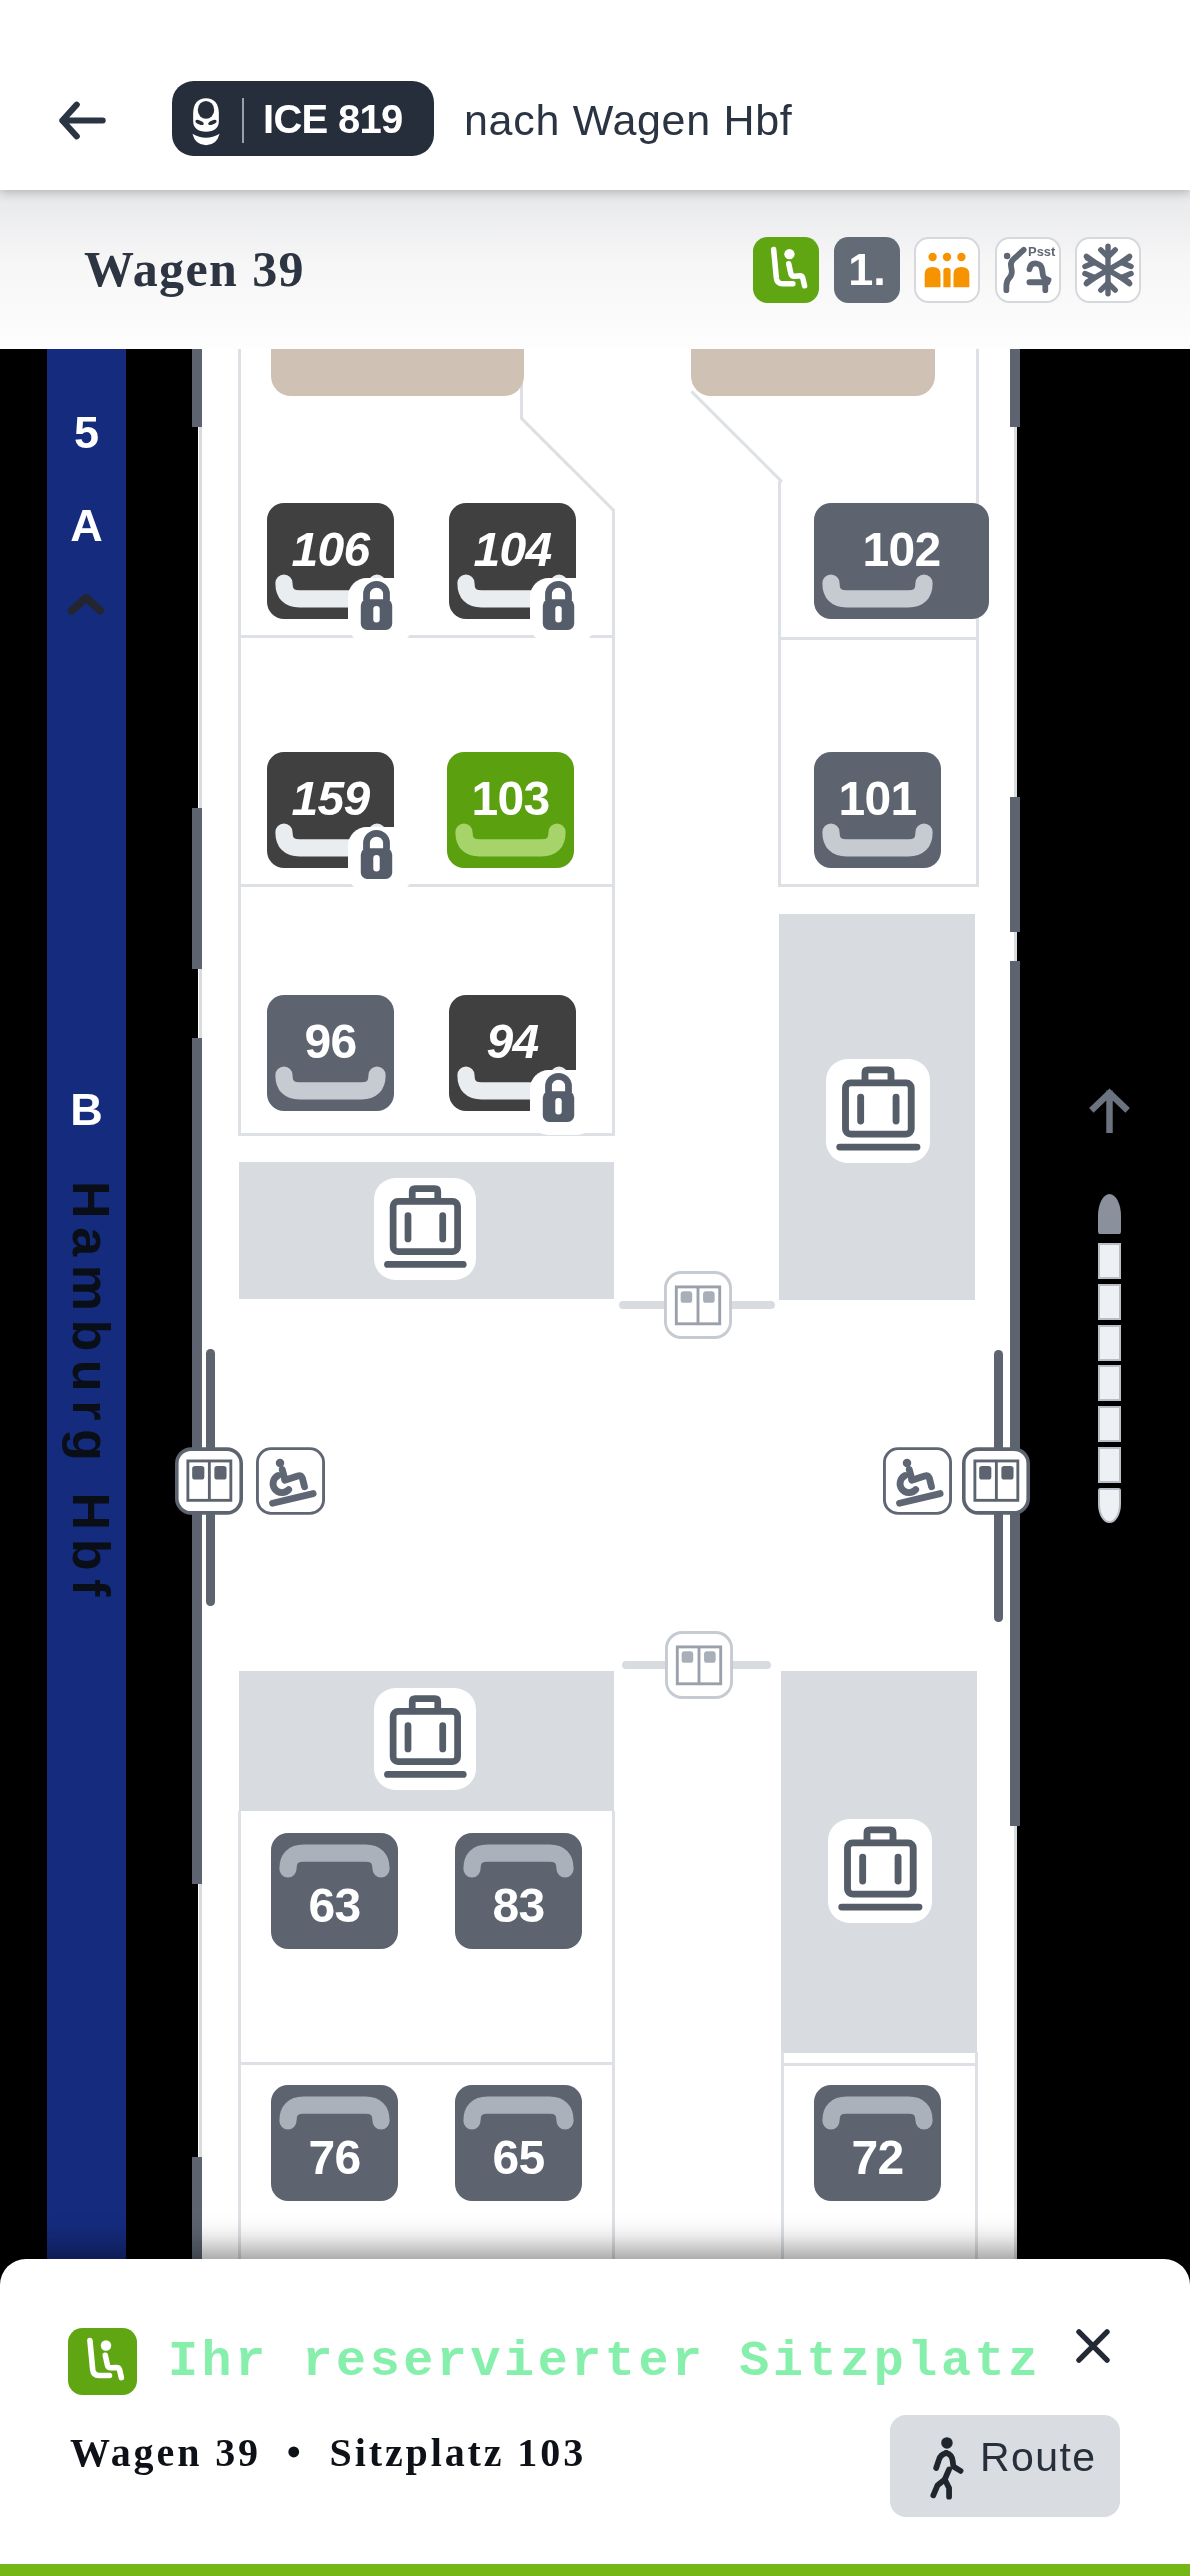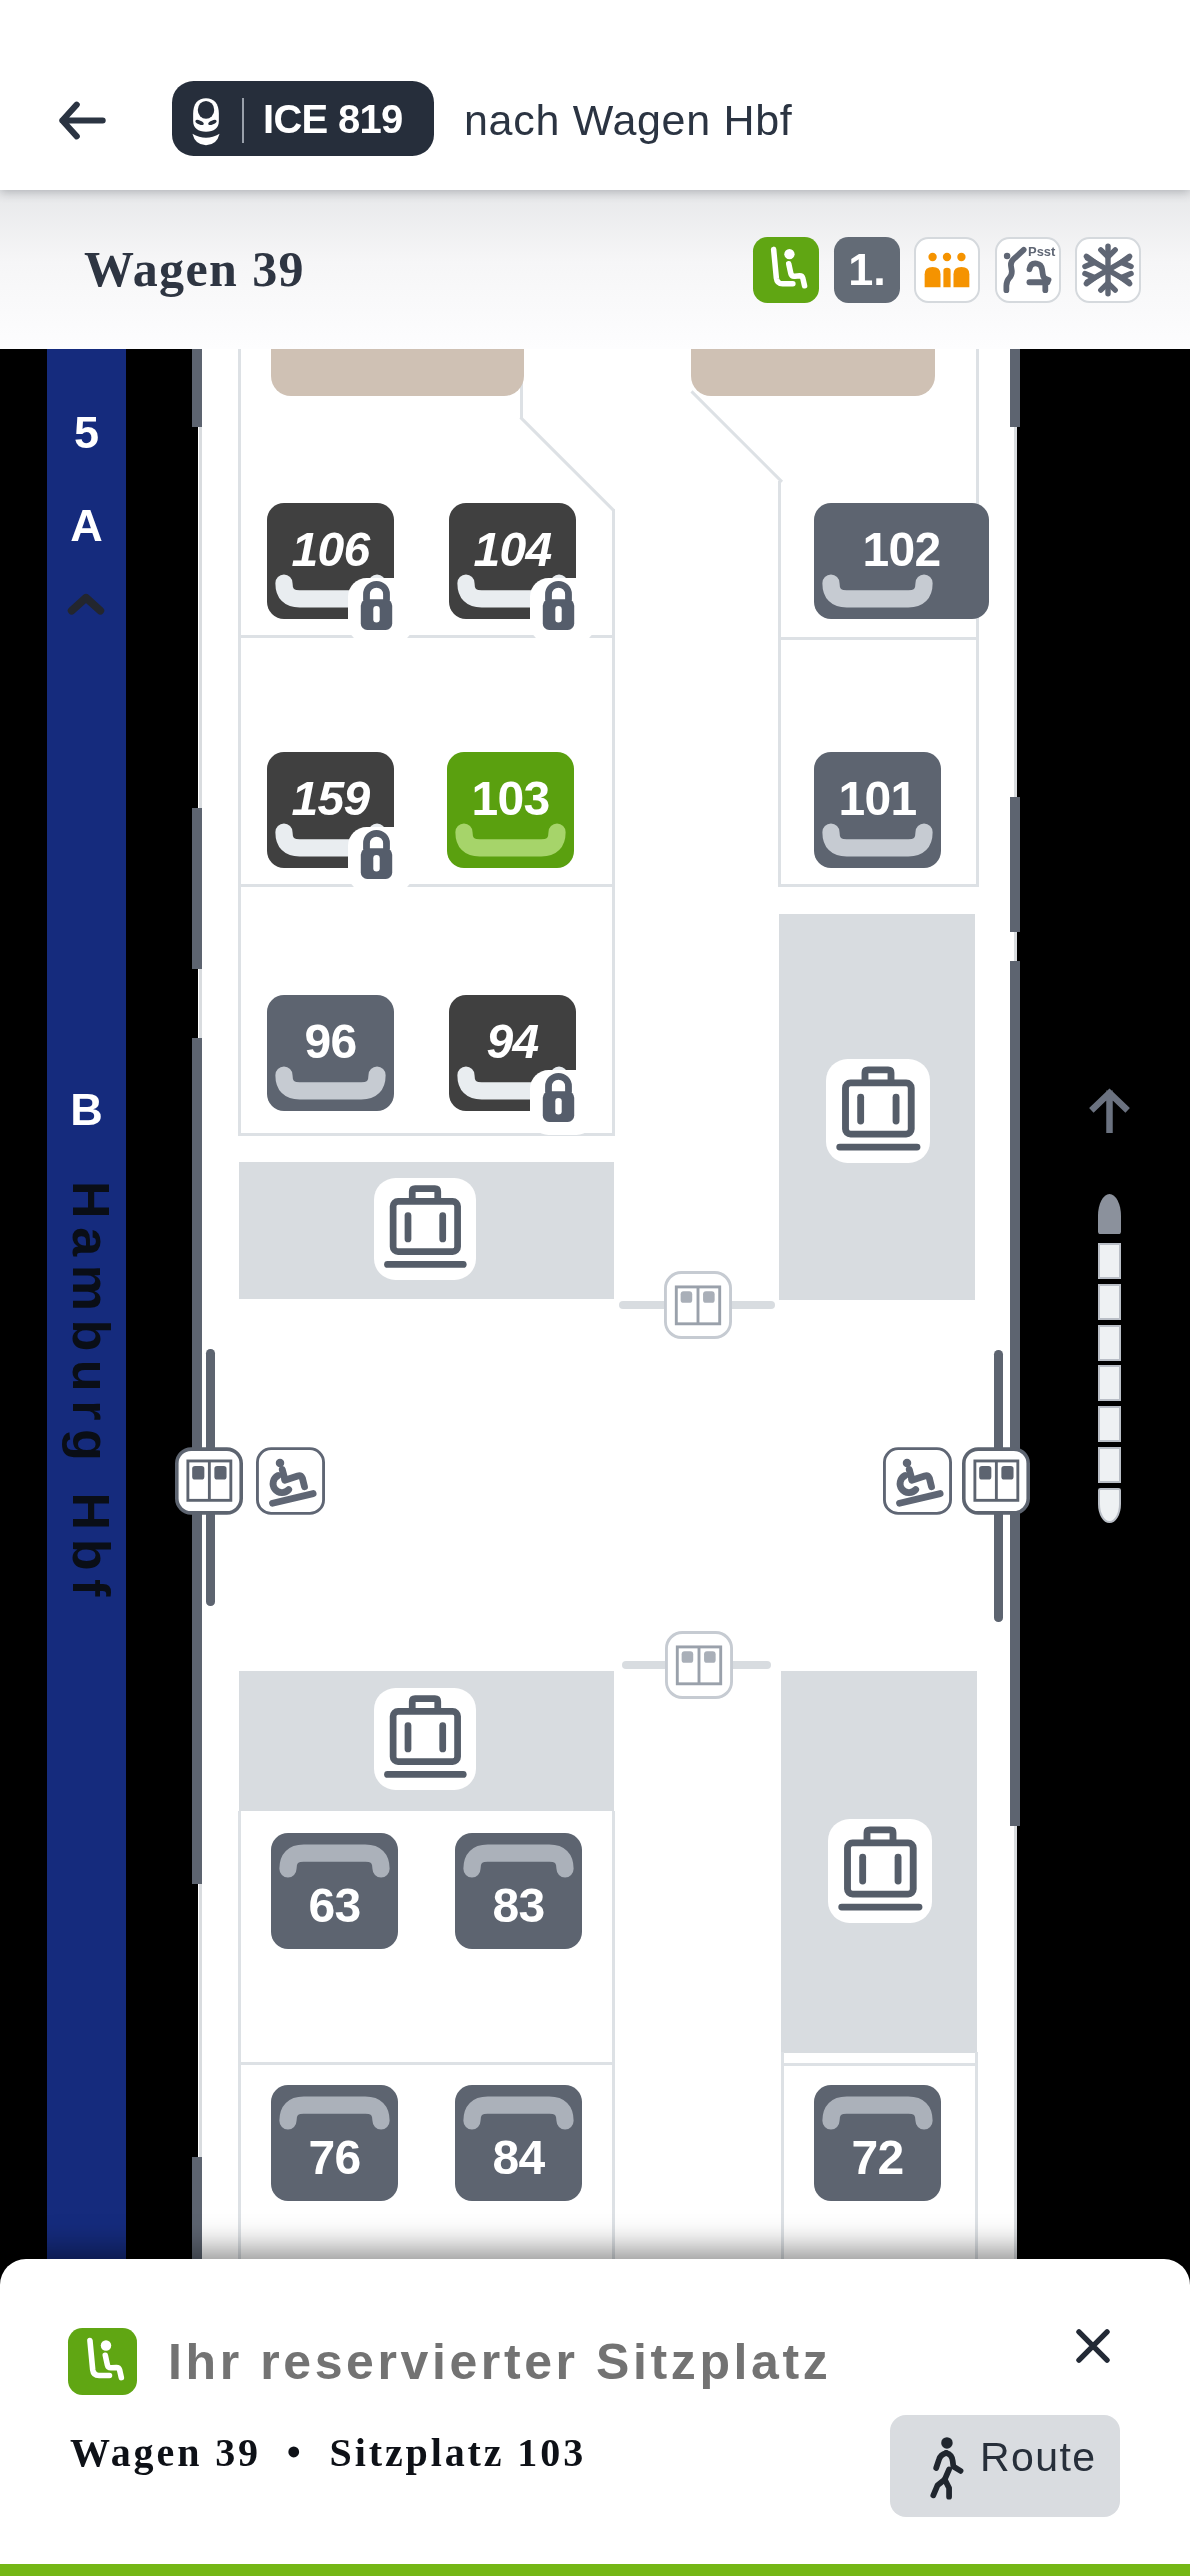--- a/index.html
+++ b/index.html
@@ -320,21 +320,21 @@
     <svg class="ubar" width="127" height="116" viewBox="0 0 176 162">
         <path d="M23 50 V50 Q23 28 45 28 H131 Q153 28 153 50 V50" fill="none" stroke="#abb1ba" stroke-width="24" stroke-linecap="round"></path>
       </svg>
     <span class="num">76</span>
   </div>
 
   <div class="seat sdark back" style="left:455px;top:1736px;">
     <svg class="ubar" width="127" height="116" viewBox="0 0 176 162">
         <path d="M23 50 V50 Q23 28 45 28 H131 Q153 28 153 50 V50" fill="none" stroke="#abb1ba" stroke-width="24" stroke-linecap="round"></path>
       </svg>
-    <span class="num">84</span>
+    <span class="num">65</span>
   </div>
 
   <div class="seat sdark back" style="left:814px;top:1736px;">
     <svg class="ubar" width="127" height="116" viewBox="0 0 176 162">
         <path d="M23 50 V50 Q23 28 45 28 H131 Q153 28 153 50 V50" fill="none" stroke="#abb1ba" stroke-width="24" stroke-linecap="round"></path>
       </svg>
     <span class="num">72</span>
   </div>
 
   <svg class="abs" style="left:1085px;top:739px;" width="49" height="46" viewBox="0 0 68 64">
@@ -444,21 +444,21 @@
 <div class="abs" style="left:68px;top:2328px;width:69px;height:67px;background:#60a613;border-radius:14.4px;z-index:41;">
 <svg width="69" height="67" viewBox="0 0 96 96">
       <g fill="none" stroke="#fff" stroke-width="8" stroke-linecap="round" stroke-linejoin="round">
 <path d="M30 18 L34 60 Q35 68 43 68 L58 68"></path>
 <path d="M52 39 L55 53 Q56 57.5 61 57 L68 56.5 Q71.5 56.5 72.5 60 L75 71"></path>
 </g>
       <circle cx="53" cy="25" r="7.5" fill="#fff"></circle>
     </svg>
 </div>
 
-<div class="abs" style="left:168px;top:2333px;font-size:50px;font-weight:bold;color:#737373;z-index:41;font-family:Liberation Sans, sans-serif;letter-spacing:3.6px;">Ihr reservierter Sitzplatz</div>
+<div class="abs" style="left:168px;top:2333px;font-size:50px;font-weight:bold;color:#86efac;z-index:41;font-family:Liberation Mono, monospace;letter-spacing:3.6px;">Ihr reservierter Sitzplatz</div>
 
 <svg class="abs" style="left:1075px;top:2328px;z-index:41;" width="36" height="36" viewBox="0 0 50 50">
   <path d="M5.5 5.5 L44.5 44.5 M44.5 5.5 L5.5 44.5" stroke="#232a36" stroke-width="7.5" stroke-linecap="round"></path>
 </svg>
 
 <div class="abs" style="left:70px;top:2429px;font-size:40px;font-weight:bold;color:#0e1117;z-index:41;font-family:'Liberation Serif',serif;letter-spacing:2.9px;">Wagen 39 &nbsp;•&nbsp; Sitzplatz 103</div>
 
 <div class="abs" style="left:890px;top:2415px;width:230px;height:102px;background:#d9dce0;border-radius:16px;z-index:41;"></div>
 
 <svg class="abs" style="left:923px;top:2435px;z-index:42;" width="45" height="66" viewBox="0 0 62 92">

